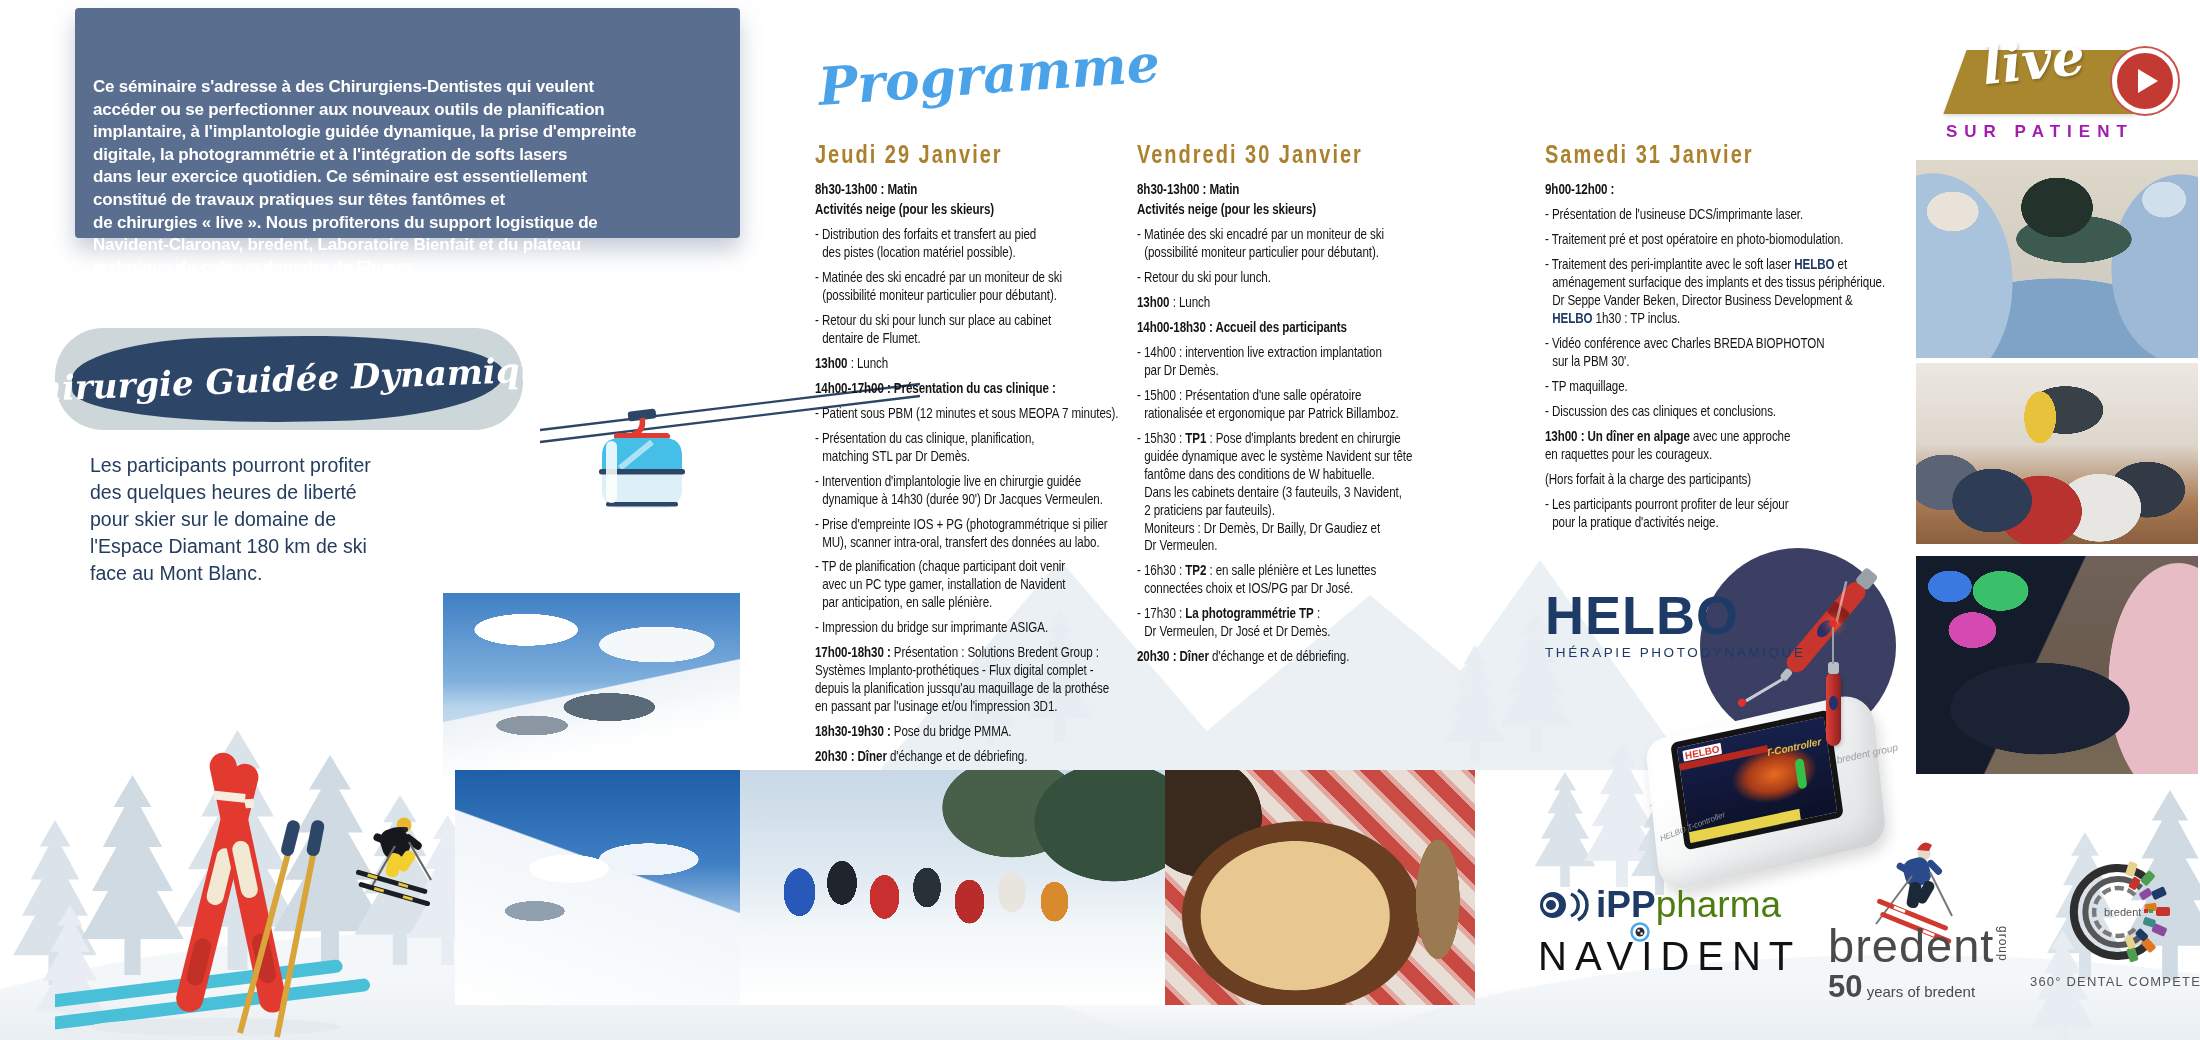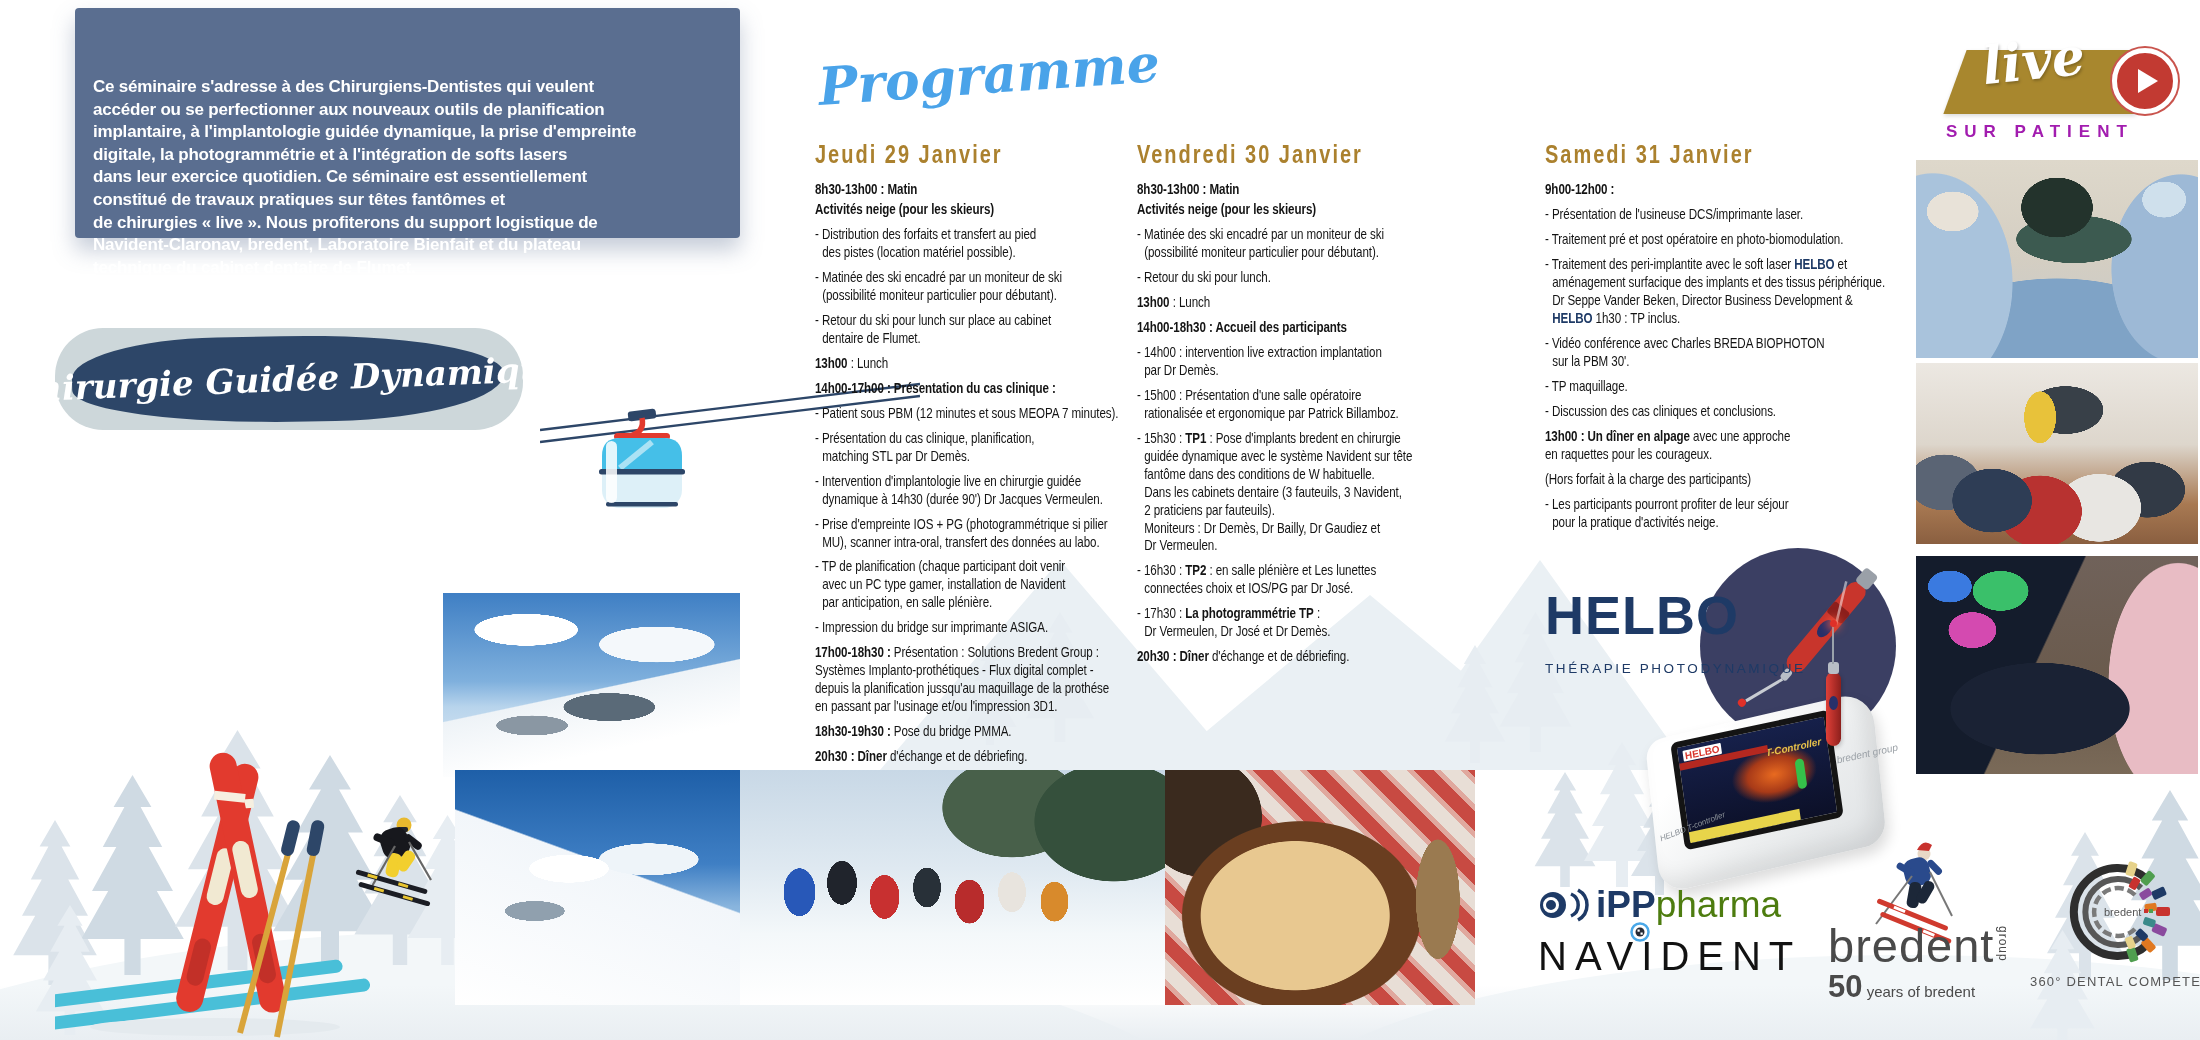--- a/index.html
+++ b/index.html
@@ -122,21 +122,21 @@
     radial-gradient(95px 75px at 42% 62%,#e8c890 99%,transparent),
     radial-gradient(40px 30px at 30% 50%,#d8a860 99%,transparent),
     radial-gradient(40px 28px at 55% 72%,#c89850 99%,transparent),
     radial-gradient(120px 95px at 44% 62%,#6a3e20 99%,transparent),
     radial-gradient(60px 60px at 12% 20%,#3a2a1e 99%,transparent),
     repeating-linear-gradient(45deg,#c84a42 0 14px,#e0a89e 14px 19px,#e8ded6 19px 33px,#e0a89e 33px 38px);}
 
   
   .helbo-logo{position:absolute;left:1545px;top:588px;z-index:3;color:#1e3a66;}
   .helbo-name{font-size:54px;font-weight:800;letter-spacing:1px;line-height:1;}
-  .helbo-sub{font-size:13.5px;letter-spacing:2.6px;margin-top:19px;}
+  .helbo-sub{font-size:13.5px;letter-spacing:2.6px;margin-top:3px;}
   .helbo-circle{position:absolute;left:1700px;top:548px;width:196px;height:196px;border-radius:50%;
                 background:#3b3f63;z-index:2;}
   .pen-svg{position:absolute;left:1692px;top:540px;z-index:2;}
   .device{position:absolute;left:1640px;top:690px;width:280px;height:210px;z-index:2;}
   .device-base{position:absolute;left:10px;top:26px;width:232px;height:152px;border-radius:18px 34px 22px 28px;
                background:linear-gradient(140deg,#ffffff 20%,#eceeef 60%,#dfe2e4);transform:rotate(-13deg) skewX(-7deg);
                box-shadow:inset -10px -12px 20px rgba(0,0,0,.08),3px 8px 14px rgba(0,0,0,.14);}
   .device-screen{position:absolute;left:36px;top:36px;width:150px;height:96px;transform:rotate(-12deg) skewX(-4deg);
                  border:6px solid #141414;border-radius:7px;overflow:hidden;background:
                  radial-gradient(60px 38px at 62% 48%,#e86a20,#a83a18 45%,rgba(168,58,24,0) 72%),
@@ -216,20 +216,25 @@
 de chirurgies « live ». Nous profiterons du support logistique de
 Navident-Claronav, bredent, Laboratoire Bienfait et du plateau
 technique du cabinet dentaire de Flumet.</div>
   </div>
 
   <div class="banner-band"></div>
   <div class="banner-ribbon">
     <span>Chirurgie Guidée Dynamique</span>
   </div>
 
+  <div class="left-par p1">Les participants pourront profiter
+des quelques heures de liberté
+pour skier sur le domaine de
+l'Espace Diamant 180 km de ski
+face au Mont Blanc.</div>
 
   <svg class="ill" style="left:540px;top:372px;" width="380" height="160" viewBox="0 0 380 160">
     <line x1="0" y1="58" x2="380" y2="12" stroke="#2d4668" stroke-width="2.4"></line>
     <line x1="0" y1="70" x2="380" y2="24" stroke="#2d4668" stroke-width="2.4"></line>
     <rect x="88" y="38" width="28" height="10" rx="3" fill="#2d4668" transform="rotate(-7 102 43)"></rect>
     <path d="M102,46 q3,14 -12,18" stroke="#e23a2e" stroke-width="5.5" fill="none"></path>
     <rect x="74" y="61" width="56" height="7" rx="3.5" fill="#e23a2e"></rect>
     <rect x="62" y="66" width="80" height="70" rx="18" fill="#ddf0f8"></rect>
     <path d="M62,84 q0,-18 18,-18 h44 q18,0 18,18 v16 h-80 z" fill="#45bfe8"></path>
     <line x1="80" y1="96" x2="112" y2="70" stroke="#ffffff" stroke-width="6" opacity="0.55"></line>

